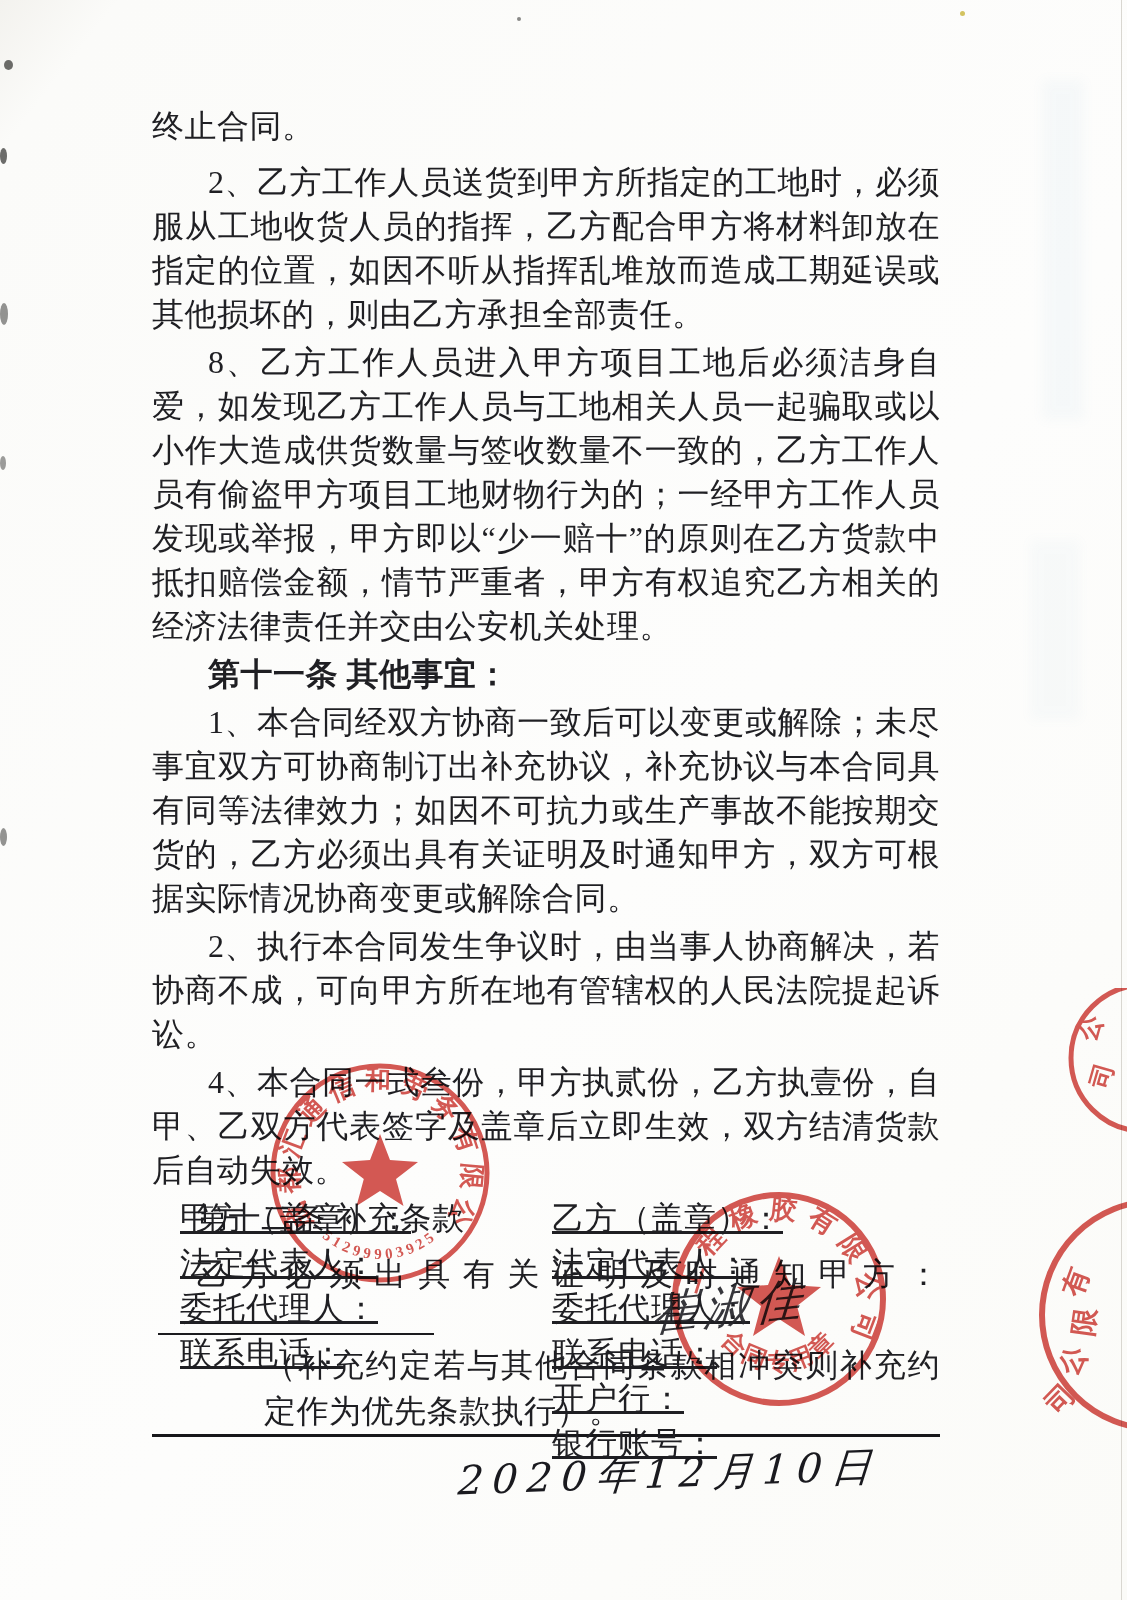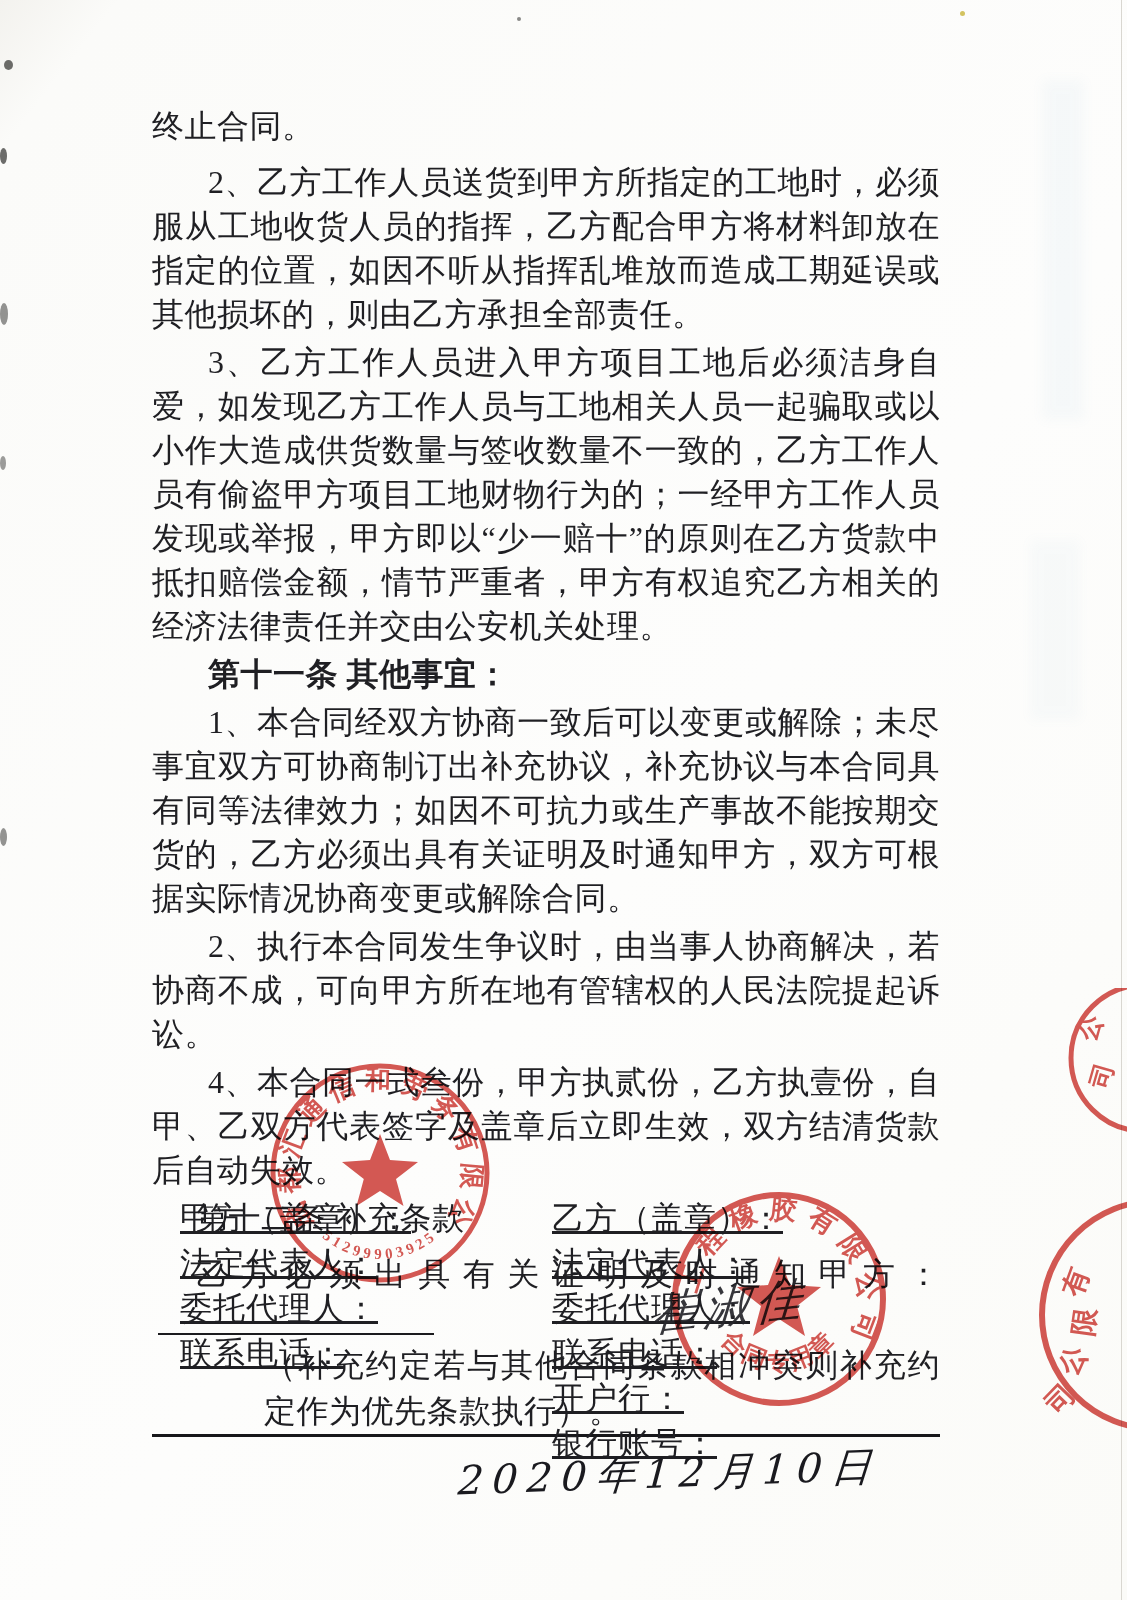--- a/index.html
+++ b/index.html
@@ -78,21 +78,21 @@
 </head>
 <body>
 
 <div class="page">
 
   <div class="page-edge-right"></div>
 
   <div class="content">
     <p class="flush">终止合同。</p>
     <p class="num">2、乙方工作人员送货到甲方所指定的工地时，必须服从工地收货人员的指挥，乙方配合甲方将材料卸放在指定的位置，如因不听从指挥乱堆放而造成工期延误或其他损坏的，则由乙方承担全部责任。</p>
-    <p class="num">3、乙方工作人员进入甲方项目工地后必须洁身自爱，如发现乙方工作人员与工地相关人员一起骗取或以小作大造成供货数量与签收数量不一致的，乙方工作人员有偷盗甲方项目工地财物行为的；一经甲方工作人员发现或举报，甲方即以“少一赔十”的原则在乙方货款中抵扣赔偿金额，情节严重者，甲方有权追究乙方相关的经济法律责任并交由公安机关处理。</p>
+    <p class="num">8、乙方工作人员进入甲方项目工地后必须洁身自爱，如发现乙方工作人员与工地相关人员一起骗取或以小作大造成供货数量与签收数量不一致的，乙方工作人员有偷盗甲方项目工地财物行为的；一经甲方工作人员发现或举报，甲方即以“少一赔十”的原则在乙方货款中抵扣赔偿金额，情节严重者，甲方有权追究乙方相关的经济法律责任并交由公安机关处理。</p>
     <p class="h11">第十一条 其他事宜：</p>
     <p class="num">1、本合同经双方协商一致后可以变更或解除；未尽事宜双方可协商制订出补充协议，补充协议与本合同具有同等法律效力；如因不可抗力或生产事故不能按期交货的，乙方必须出具有关证明及时通知甲方，双方可根据实际情况协商变更或解除合同。</p>
     <p class="num">2、执行本合同发生争议时，由当事人协商解决，若协商不成，可向甲方所在地有管辖权的人民法院提起诉讼。</p>
     <p class="num">4、本合同一式叁份，甲方执贰份，乙方执壹份，自甲、乙双方代表签字及盖章后立即生效，双方结清货款后自动失效。</p>
     <p class="h12">第十二条 补充条款</p>
     <p class="prompt">
       <span>乙方必须出具有关证明及时通知甲方：</span><span class="blank-line"></span>
     </p>
     <div class="note-row">
       <span>（补充约定若与其他合同条款相冲突则补充约定作为优先条款执行）。</span>

